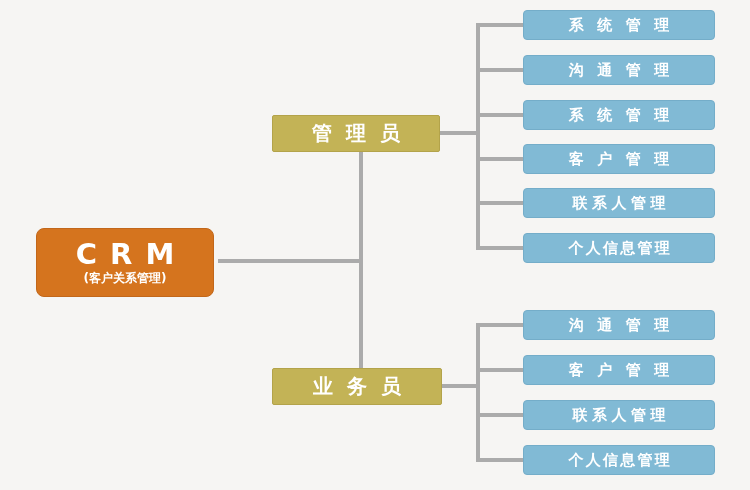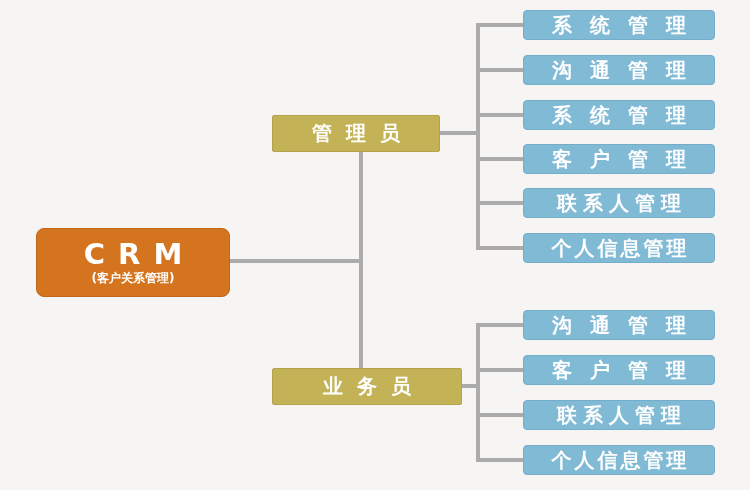--- a/index.html
+++ b/index.html
@@ -27,21 +27,21 @@
     flex-direction: column;
     align-items: center;
     justify-content: center;
     color: var(--c-text, #ffffff);
     font-weight: bold;
     box-sizing: border-box;
     z-index: 2;
   }
   .node-root {
     left: 36px; top: 228px;
-    width: 194px; height: 69px;
+    width: 178px; height: 69px;
     background: var(--c-root, #d5741e);
     border: 1px solid #c2671a;
     border-radius: 8px;
   }
   .crm-title {
     font-size: 29px;
     line-height: 1.1;
     letter-spacing: 0.45em;
     margin-right: -0.45em;
   }
@@ -56,21 +56,21 @@
     border-radius: 2px;
     font-size: 20px;
     font-family: Liberation Mono, monospace;
   }
   .node-leaf {
     left: 523px;
     width: 192px; height: 30px;
     background: var(--c-leaf, #81bad5);
     border: 1px solid #74adc9;
     border-radius: 4px;
-    font-size: 20px;
+    font-size: 15px;
   }
 </style>
 </head>
 <body>
 
 <div class="canvas">
 
   <div class="line" style="left:218px; top:259px; width:145px; height:4px;"></div>
   <div class="line" style="left:359px; top:152px; width:4px; height:216px;"></div>
 
@@ -91,21 +91,21 @@
   <div class="line" style="left:476px; top:458px; width:47px; height:4px;"></div>
 
   <div class="node node-root">
     <div class="crm-title">CRM</div>
     <div class="crm-subtitle">(客户关系管理)</div>
   </div>
 
   <div class="node node-branch" style="left:272px; top:115px;">
     <span class="node-text" style="letter-spacing: 0.7em; margin-right: -0.7em;">管理员</span>
   </div>
-  <div class="node node-branch" style="left:272px; top:368px; width:190px;">
+  <div class="node node-branch" style="left:272px; top:368px; width:170px;">
     <span class="node-text" style="letter-spacing: 0.7em; margin-right: -0.7em;">业务员</span>
   </div>
 
   <div class="node node-leaf" style="top:10px;">
     <span class="node-text" style="letter-spacing: 0.9em; margin-right: -0.9em;">系统管理</span>
   </div>
   <div class="node node-leaf" style="top:55px;">
     <span class="node-text" style="letter-spacing: 0.9em; margin-right: -0.9em;">沟通管理</span>
   </div>
   <div class="node node-leaf" style="top:100px;">

